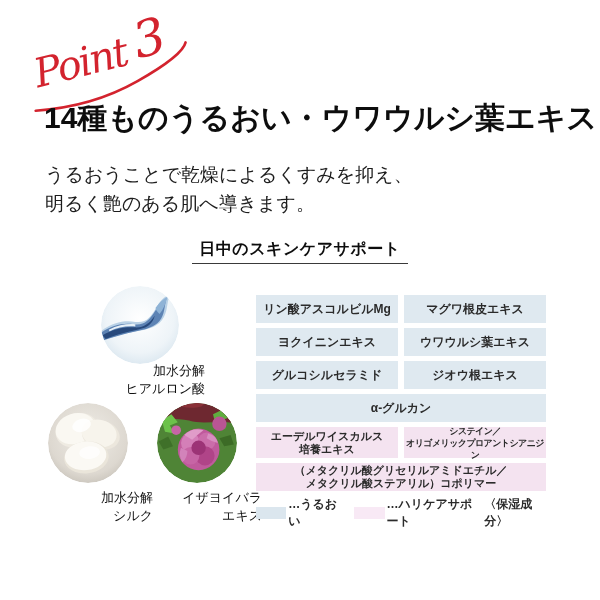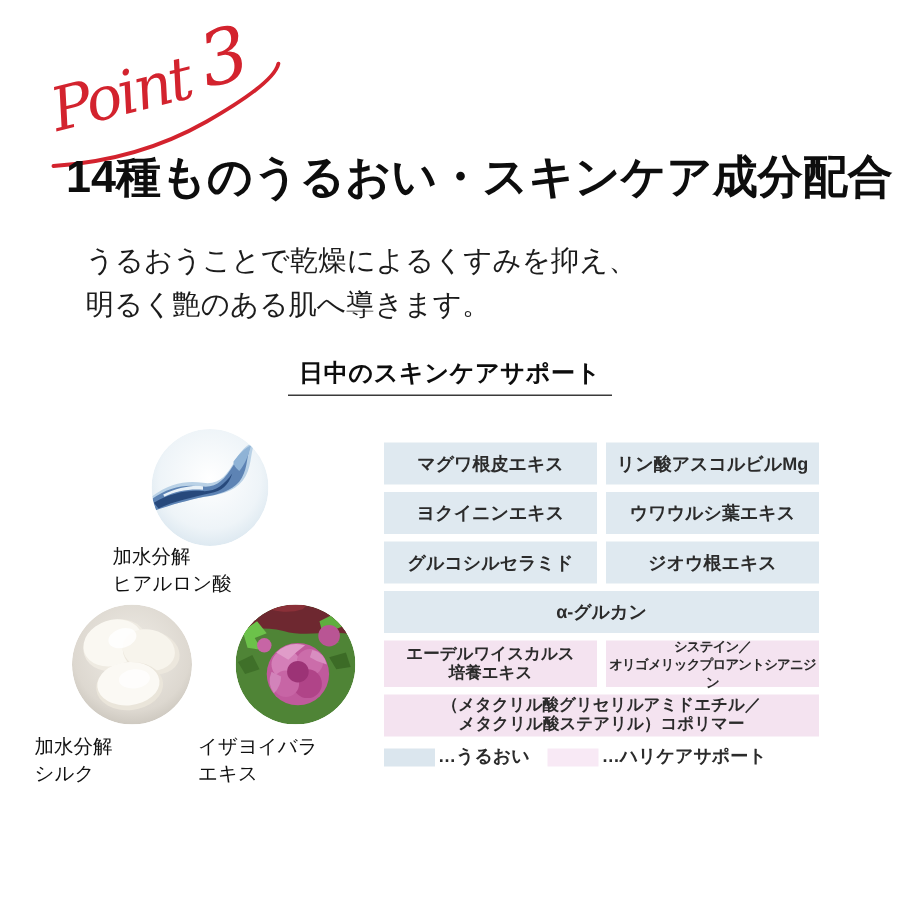--- a/index.html
+++ b/index.html
@@ -9,36 +9,36 @@
   }
   
   .point3{position:absolute;left:22px;top:10px;width:170px;height:105px;}
   
   .heading{
     position:absolute;left:44px;top:98px;width:545px;
     font-size:30px;font-weight:bold;letter-spacing:0px;color:#0d0d0d;white-space:nowrap;
   }
   
   .description{
-    position:absolute;left:57px;top:160px;width:480px;
+    position:absolute;left:45px;top:160px;width:480px;
     font-size:19px;line-height:29px;color:#1c1c1c;white-space:pre-line;
   }
   
   .section-title-wrap{position:absolute;left:0;top:239px;width:600px;text-align:center;text-decoration:underline;}
   .section-title{
     display:inline-block;font-size:16px;font-weight:bold;color:#0d0d0d;
     padding:0 7px 3px 7px;border-bottom:1.5px solid #3a3a3a;letter-spacing:0.5px;
   }
   
   .img-circle{position:absolute;border-radius:50%;overflow:hidden;}
   .img-water{left:101px;top:286px;width:78px;height:78px;}
   .img-silk{left:48px;top:403px;width:80px;height:80px;}
   .img-rose{left:157px;top:403px;width:80px;height:80px;}
   .img-label{
-    position:absolute;width:130px;text-align:left;
+    position:absolute;width:130px;text-align:right;
     font-size:13px;line-height:18px;color:#111;white-space:pre-line;font-weight:500;
   }
   .lbl-water{left:75px;top:362px;}
   .lbl-silk{left:23px;top:489px;}
   .lbl-rose{left:132px;top:489px;}
   
   .ing-table{position:absolute;left:256px;top:295px;width:290px;}
   .ing-row{display:flex;gap:6px;margin-bottom:5px;}
   .ing-cell{
     flex:1;display:flex;align-items:center;justify-content:center;text-align:center;
@@ -69,21 +69,21 @@
 <div class="page">
 
   <svg class="point3" viewBox="0 0 170 105">
     <g transform="rotate(-14 85 52)" fill="#d3232e">
       <text x="12" y="60" font-family="DejaVu Serif, serif" font-style="italic" font-size="40" letter-spacing="-2">Point</text>
       <text x="116" y="56" font-family="DejaVu Serif, serif" font-style="italic" font-size="50">3</text>
       <path d="M4 82 Q 60 92 110 78 T 166 52" stroke="#d3232e" stroke-width="2.6" fill="none" stroke-linecap="round"></path>
     </g>
   </svg>
 
-  <div class="heading">14種ものうるおい・スキンケア成分配合</div>
+  <div class="heading">14種ものうるおい・ウワウルシ葉エキス</div>
 
   <div class="description">うるおうことで乾燥によるくすみを抑え、
 明るく艶のある肌へ導きます。</div>
 
   <div class="section-title-wrap">
     <span class="section-title">日中のスキンケアサポート</span>
   </div>
 
   <div class="img-circle img-water">
     <svg viewBox="0 0 100 100" width="78" height="78">
@@ -165,22 +165,22 @@
         <circle cx="78" cy="26" r="9" fill="#b95594"></circle>
         <circle cx="24" cy="34" r="6" fill="#c765a5"></circle>
       </g>
     </svg>
   </div>
   <div class="img-label lbl-rose">イザヨイバラ
 エキス</div>
 
   <div class="ing-table">
     <div class="ing-row">
+      <div class="ing-cell c-moist sz12">リン酸アスコルビルMg</div>
       <div class="ing-cell c-moist sz12">マグワ根皮エキス</div>
-      <div class="ing-cell c-moist sz12">リン酸アスコルビルMg</div>
     </div>
     <div class="ing-row">
       <div class="ing-cell c-moist sz12">ヨクイニンエキス</div>
       <div class="ing-cell c-moist sz12">ウワウルシ葉エキス</div>
     </div>
     <div class="ing-row">
       <div class="ing-cell c-moist sz12">グルコシルセラミド</div>
       <div class="ing-cell c-moist sz12">ジオウ根エキス</div>
     </div>
     <div class="ing-row">
@@ -196,15 +196,16 @@
       <div class="ing-cell c-firm sz11s">（メタクリル酸グリセリルアミドエチル／
 メタクリル酸ステアリル）コポリマー</div>
     </div>
   </div>
 
   <div class="legend">
     <span class="swatch sw-blue"></span>
     <span>…うるおい</span>
     <span class="swatch sw-pink"></span>
     <span>…ハリケアサポート</span>
+    <span class="note">〈保湿成分〉</span>
   </div>
 
 </div>
 
 </body></html>

